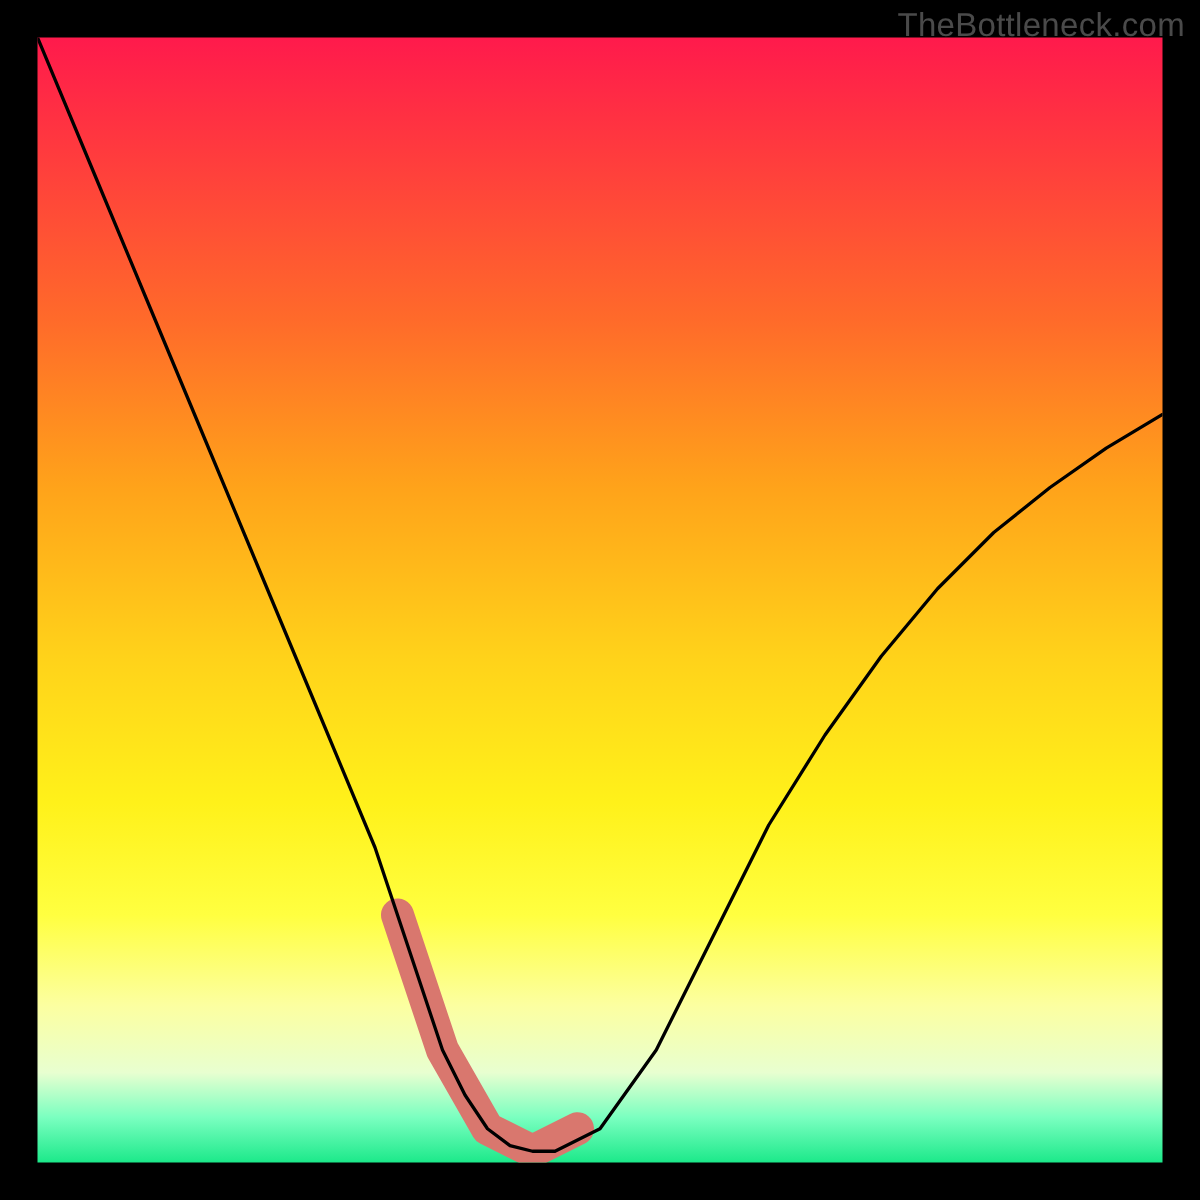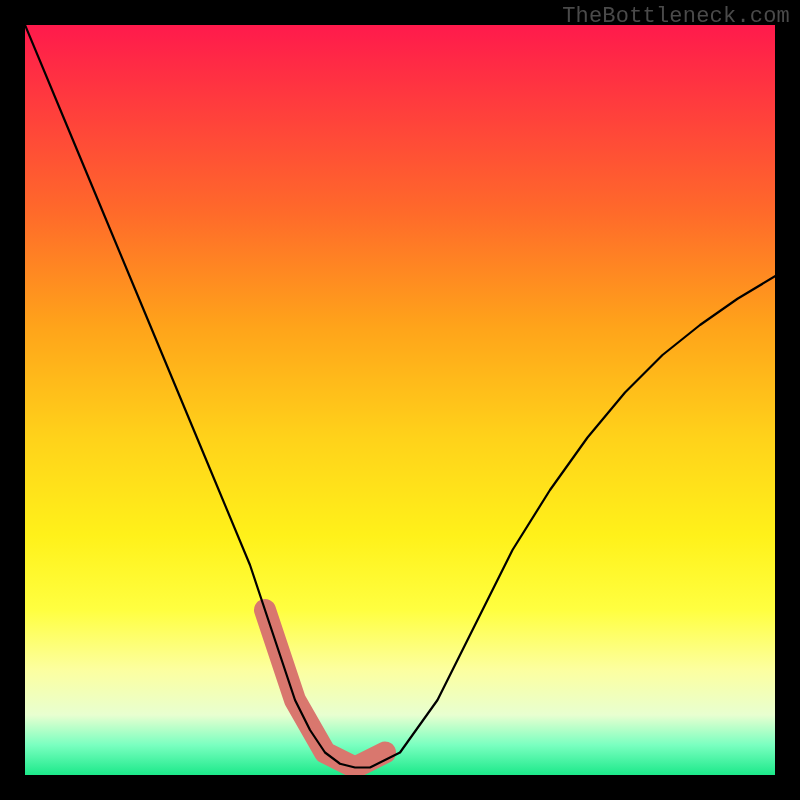--- a/index.html
+++ b/index.html
@@ -27,21 +27,21 @@
       #fcffa0 86%,
       #e8ffd0 92%,
       #7affc0 96%,
       #1ce98a 100%
     );
   }
   .watermark {
     position: absolute;
     top: 4px;
     right: 10px;
-    font-family: Liberation Mono, monospace;
+    font-family: Liberation Sans, sans-serif;
     font-size: 22px;
     color: #4a4a4a;
     letter-spacing: 0.2px;
     font-weight: 500;
   }
   svg.overlay {
     position: absolute;
     left: 0; top: 0;
     width: 750px; height: 750px;
   }

